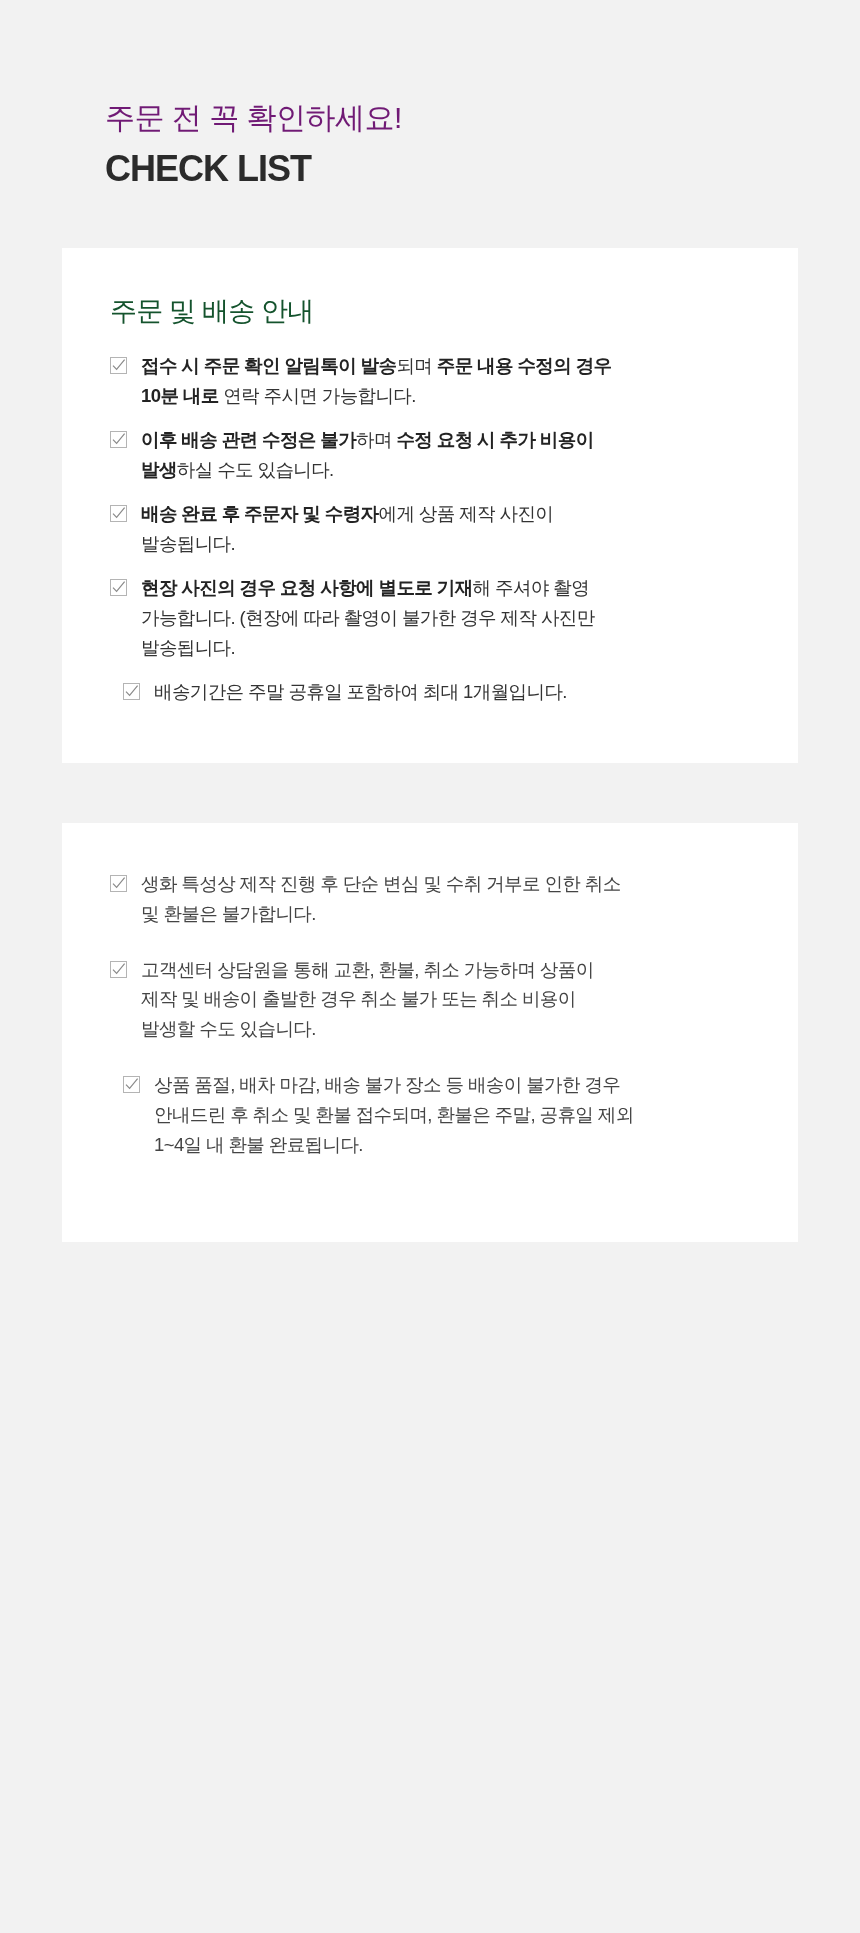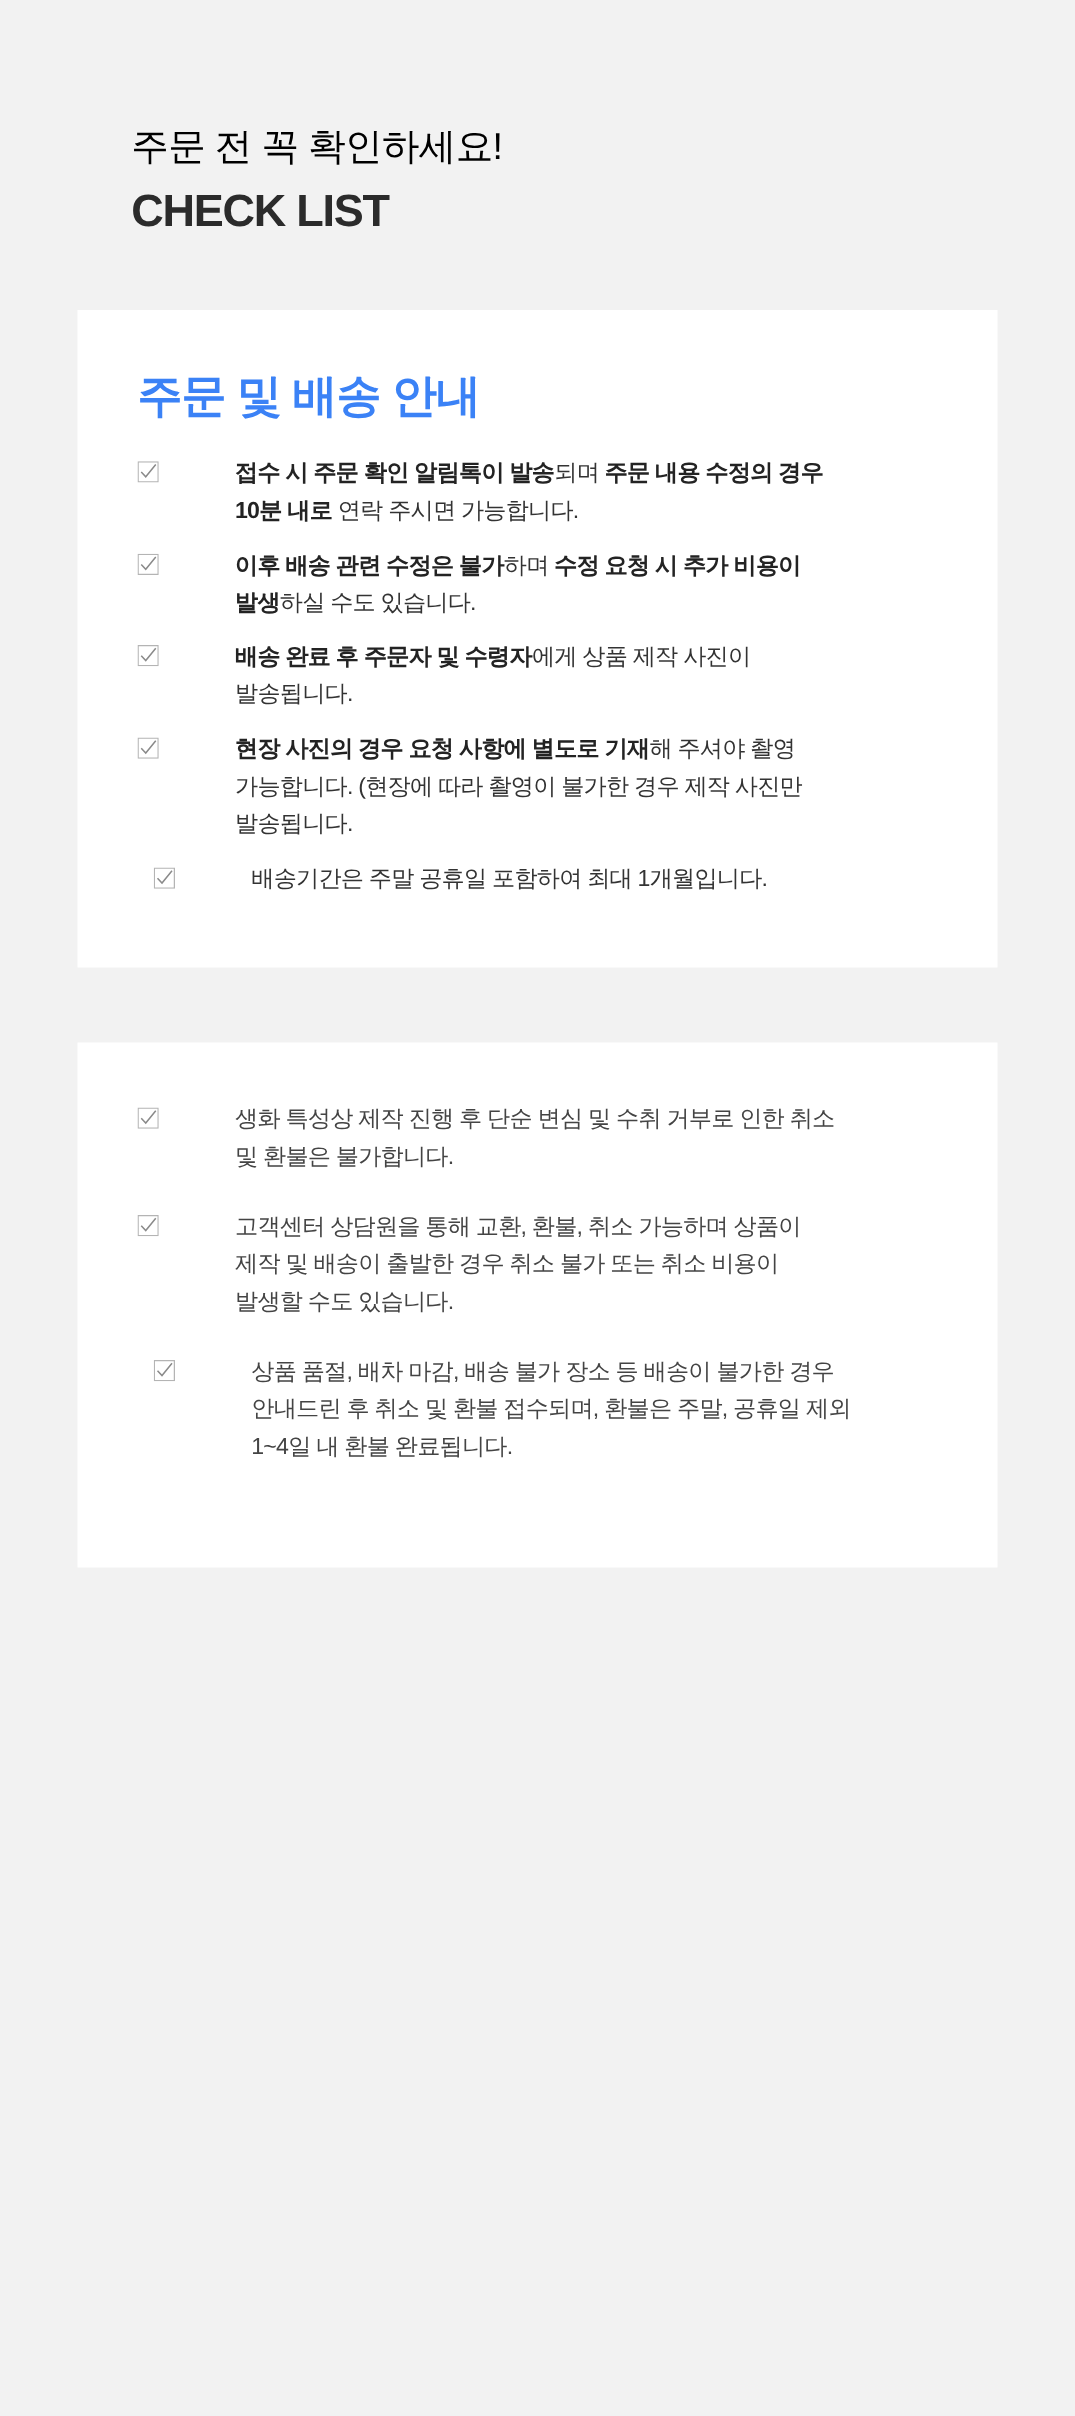--- a/index.html
+++ b/index.html
@@ -23,21 +23,21 @@
     background: #f2f2f2;
   }
 
   
   .header {
     padding: 100px 0 0 105px;
   }
   .header-sub {
     font-size: 30px;
     font-weight: 400;
-    color: #000000;
+    color: #701a75;
     letter-spacing: -0.5px;
     line-height: 1.2;
     margin: 0 0 14px 0;
   }
   .header-title {
     font-size: 36px;
     font-weight: 700;
     color: #2b2b2b;
     letter-spacing: -1px;
     line-height: 1.05;
@@ -48,39 +48,38 @@
   .card {
     background: #ffffff;
     margin: 0 62px;
     box-sizing: border-box;
     padding: 46px 52px 56px 48px;
   }
   .card.first { margin-top: 60px; }
   .card.second { margin-top: 60px; margin-bottom: 120px; }
 
   .card-title {
-    font-size: 36px;
-    font-weight: 700;
-    color: #3b82f6;
+    font-size: 27px;
+    font-weight: 400;
+    color: #14532d;
     letter-spacing: -0.8px;
     margin: 0 0 22px 0;
     line-height: 1.3;
   }
   .card.second .card-title { margin-bottom: 26px; }
 
   .list {
     list-style: none;
     margin: 0;
     padding: 0;
   }
   .list-item {
     display: flex;
     align-items: flex-start;
     margin-bottom: 14px;
-    gap: 47px;
   }
   .card.second .list-item { margin-bottom: 26px; }
   .list-item:last-child { margin-bottom: 0; padding-left: 13px; }
 
   .check-icon {
     flex: 0 0 auto;
     width: 17px;
     height: 17px;
     margin-top: 6px;
     margin-right: 14px;

